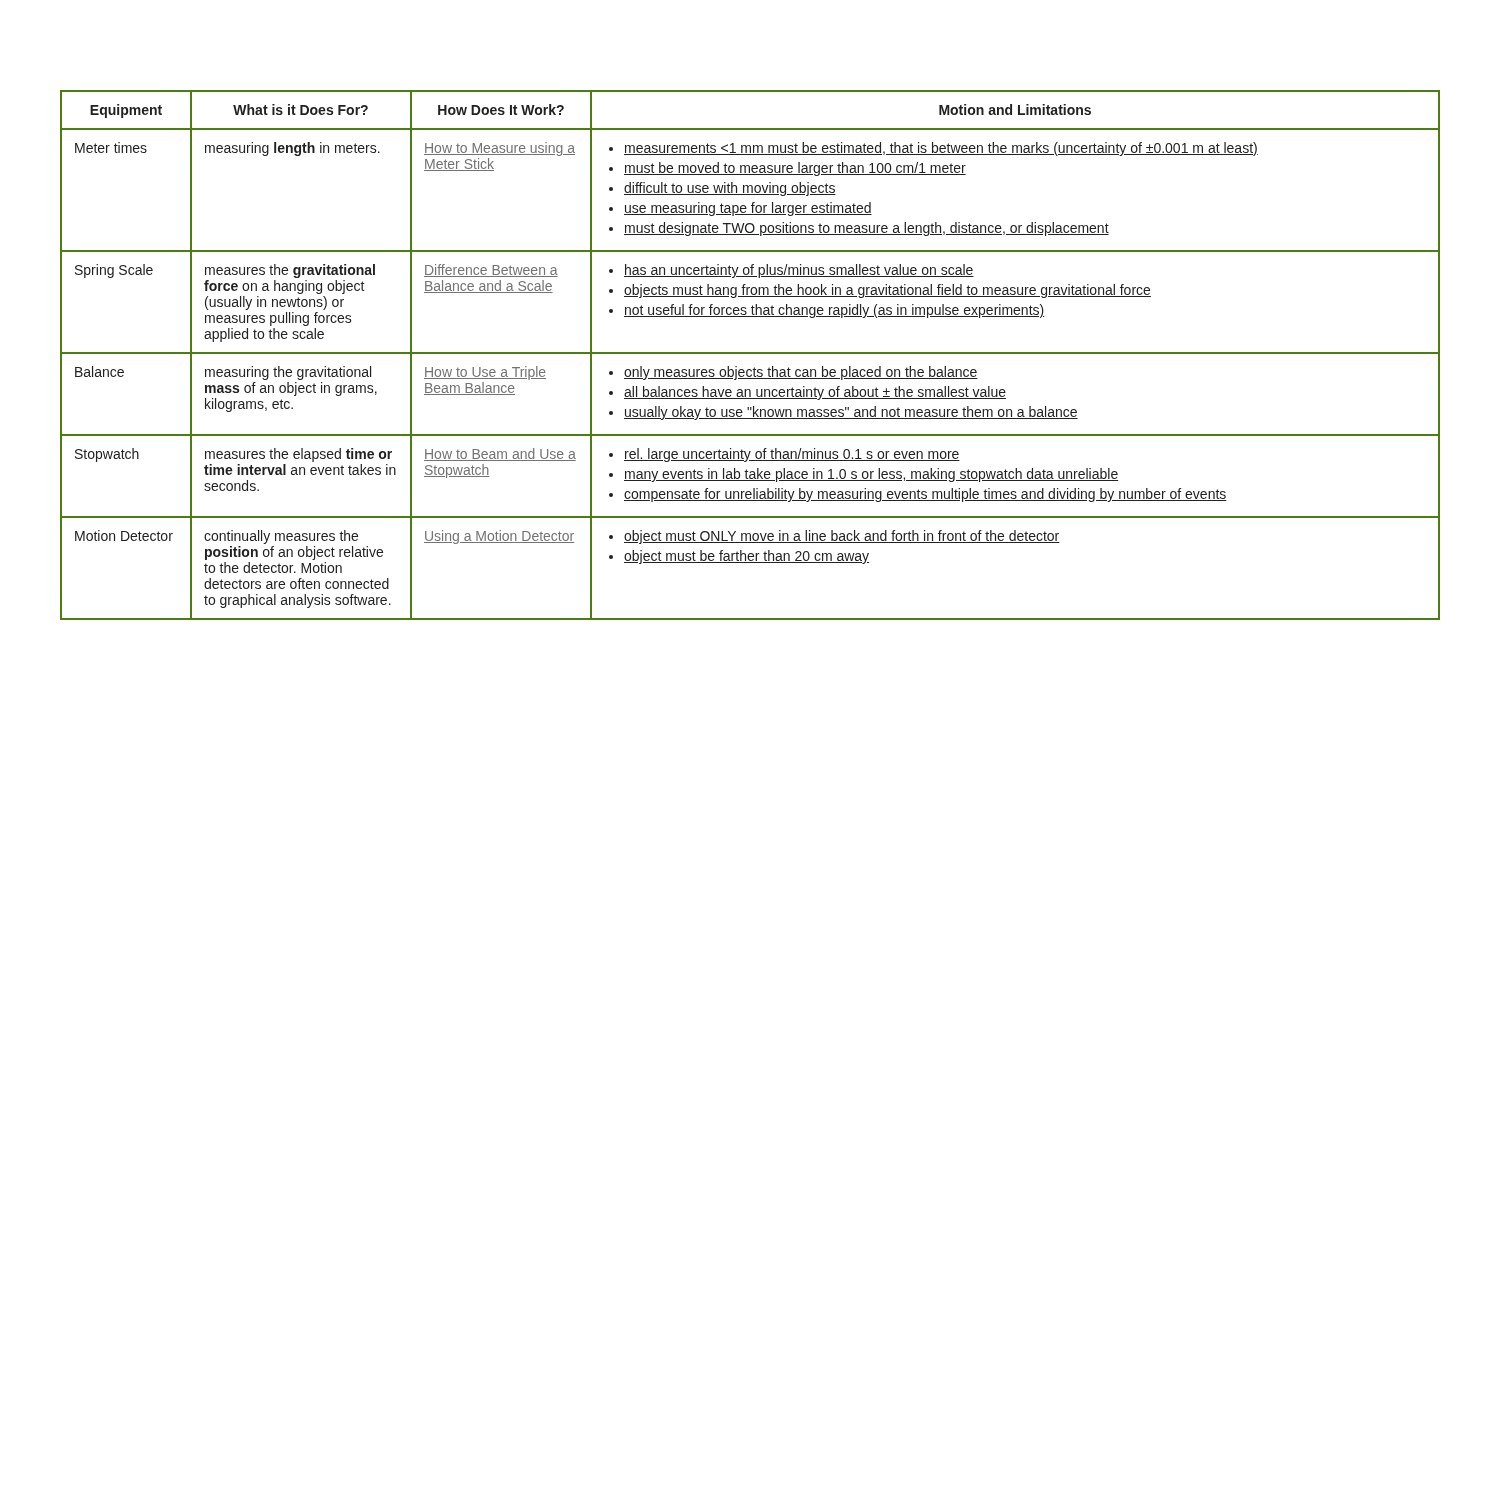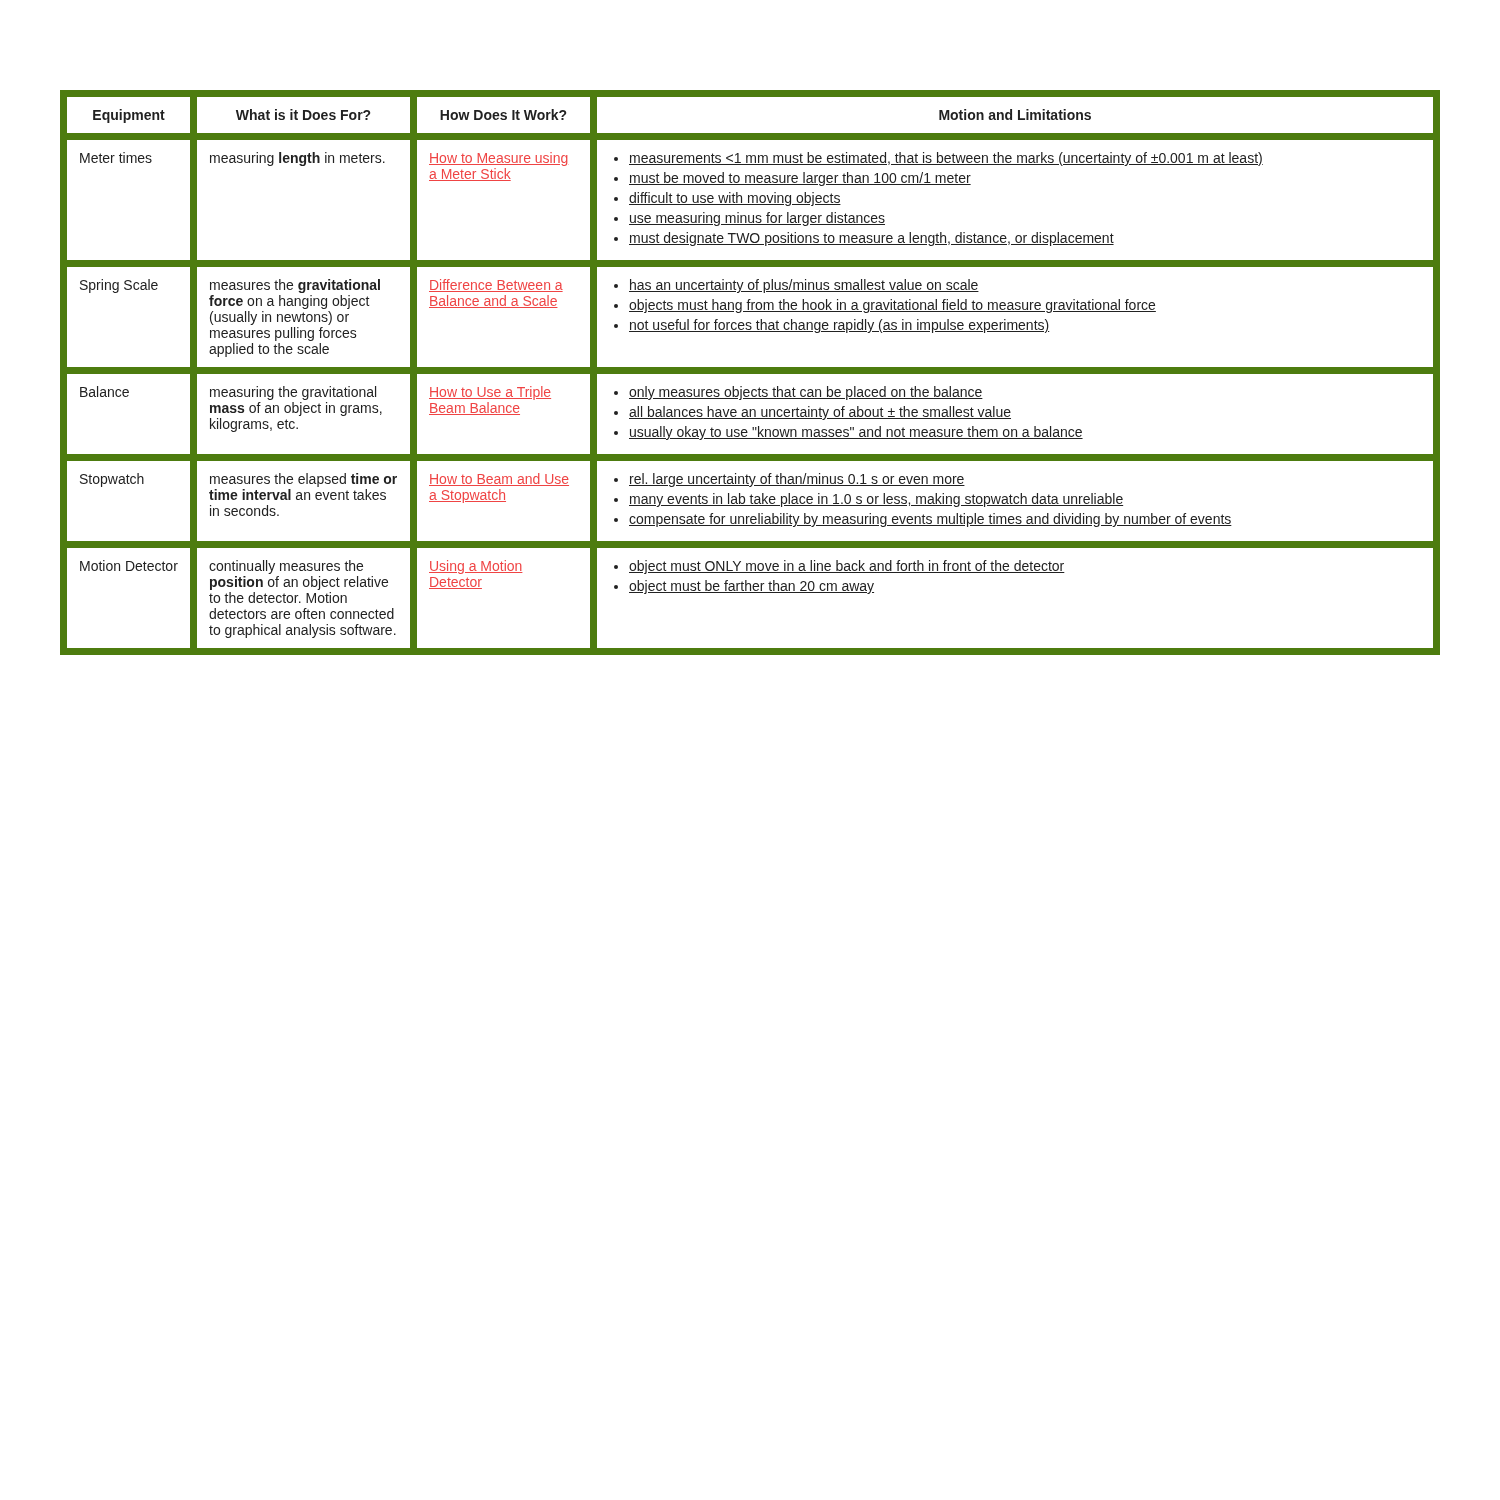--- a/index.html
+++ b/index.html
@@ -13,34 +13,34 @@
     h1 {
       font-size: 26px;
       font-weight: normal;
       margin-bottom: 30px;
     }
     table {
       border-collapse: collapse;
       width: 100%;
     }
     th, td {
-      border: 7px solid #4d7c0f;
+      border: 2px solid #4d7c0f;
       padding: 10px 12px;
       vertical-align: top;
     }
     th {
       font-weight: bold;
       background: #fff;
     }
     td:first-child { width: 130px; }
     td:nth-child(2) { width: 220px; margin-left: 46px; }
     td:nth-child(3) { width: 180px; }
     td:nth-child(4) { width: auto; }
     a {
-      color: #ef4444;
+      color: #737373;
       text-decoration: underline;
     }
     ul {
       list-style: disc;
       padding-left: 20px;
     }
     ul li {
       margin-bottom: 4px;
       text-decoration: underline;
     }
@@ -62,21 +62,21 @@
   <tbody id="table-body">
   <tr>
         <td>Meter times</td>
         <td>measuring <strong>length</strong> in meters.</td>
         <td><a href="#">How to Measure using a Meter Stick</a></td>
         <td>
           <ul>
             <li>measurements &lt;1 mm must be estimated, that is between the marks (uncertainty of ±0.001 m at least)</li>
             <li>must be moved to measure larger than 100 cm/1 meter</li>
             <li>difficult to use with moving objects</li>
-            <li>use measuring minus for larger distances</li>
+            <li>use measuring tape for larger estimated</li>
             <li>must designate TWO positions to measure a length, distance, or displacement</li>
           </ul>
         </td>
       </tr>
       <tr>
         <td>Spring Scale</td>
         <td>measures the <strong>gravitational force</strong> on a hanging object (usually in newtons) or measures pulling forces applied to the scale</td>
         <td><a href="#">Difference Between a Balance and a Scale</a></td>
         <td>
           <ul>

